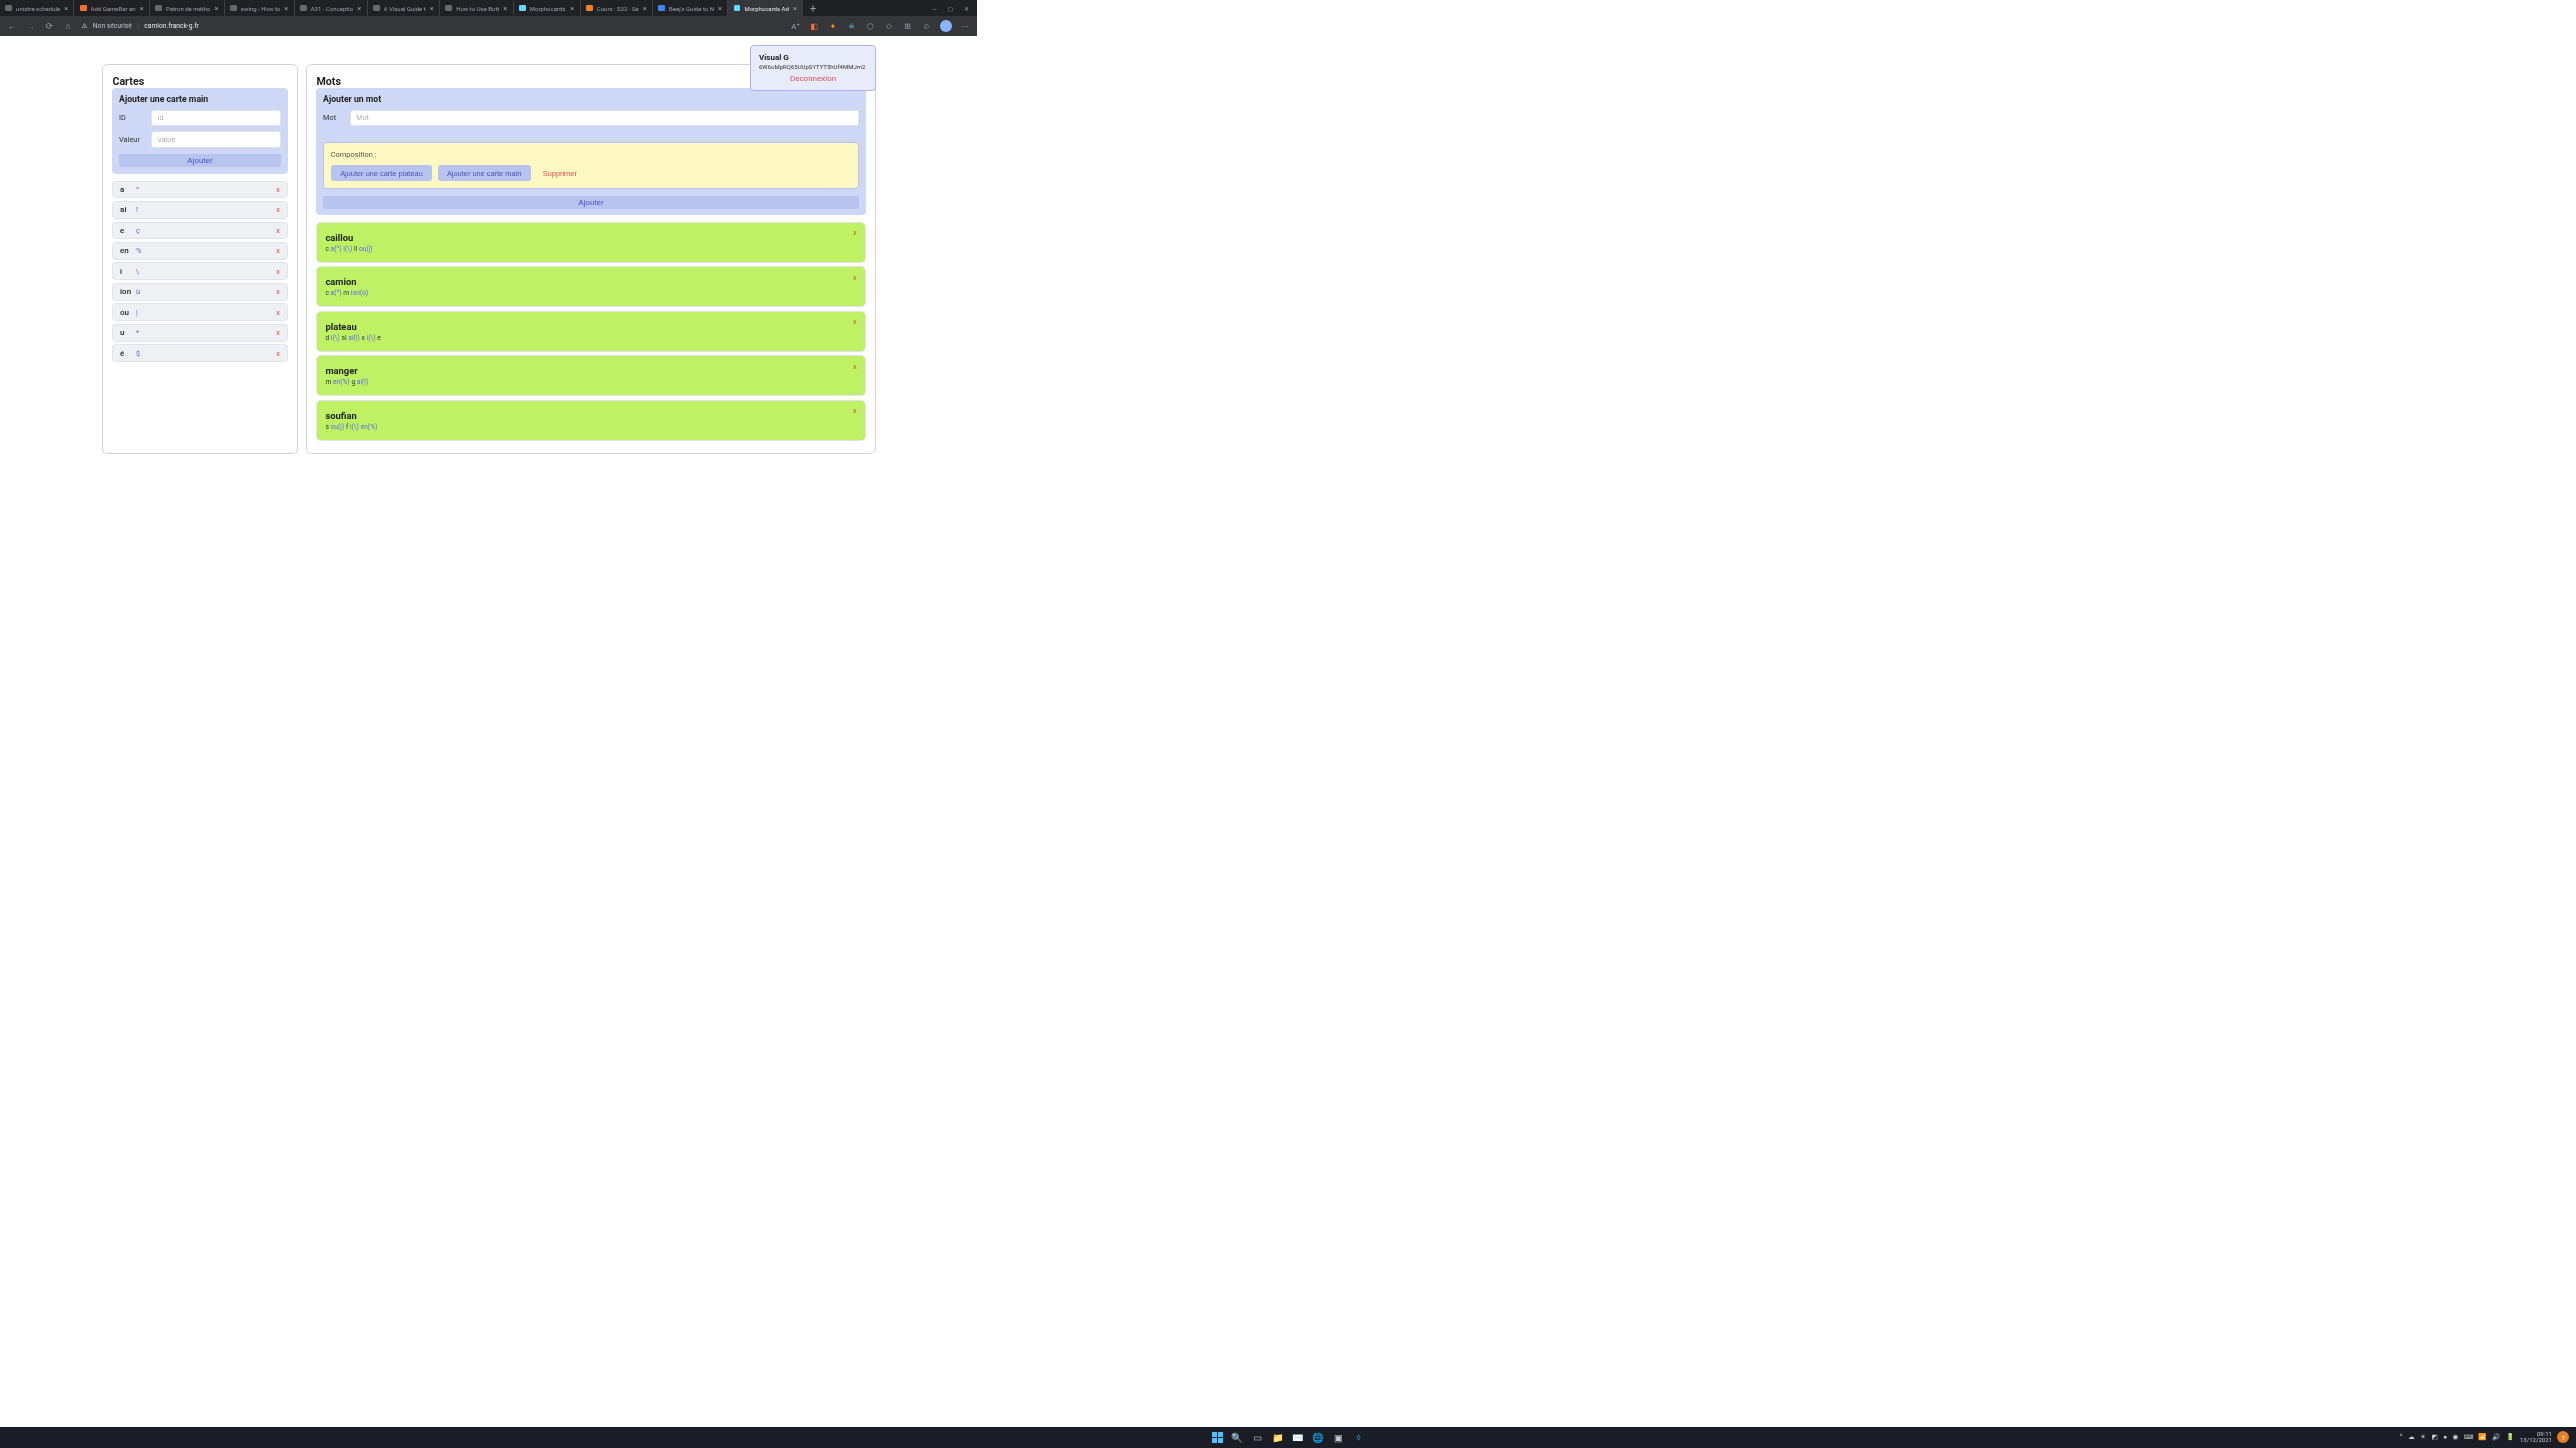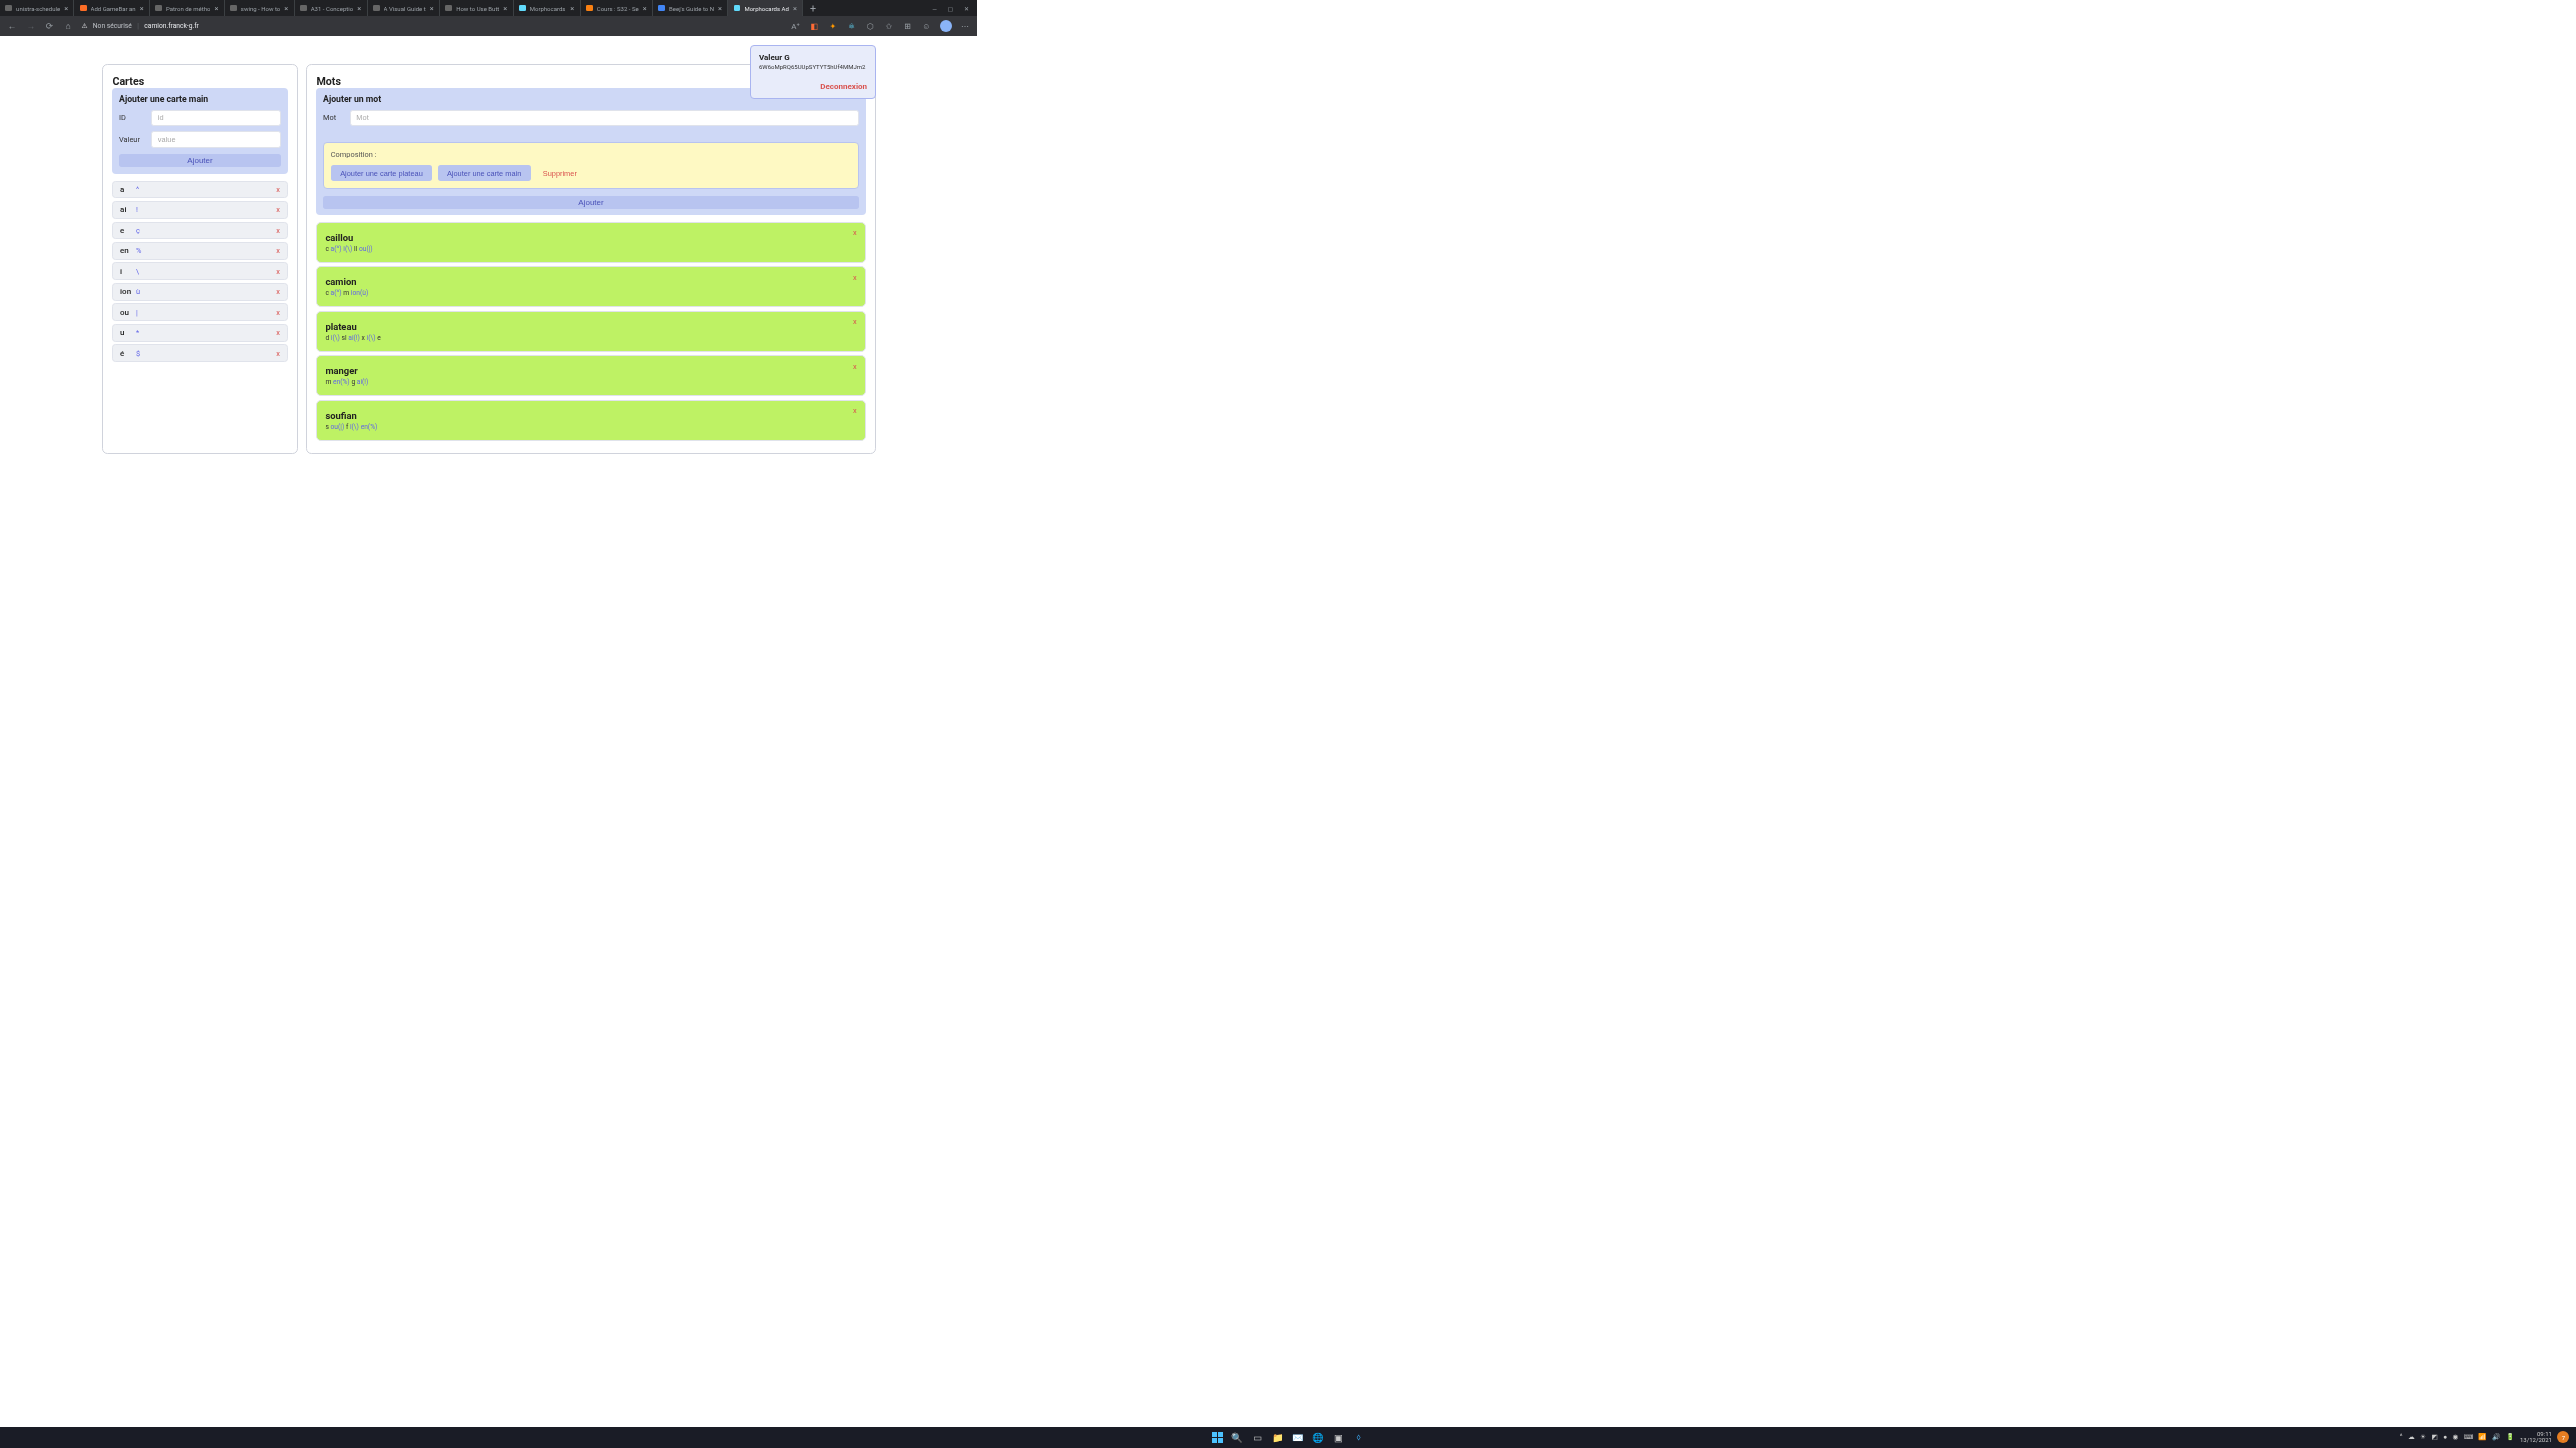--- a/index.html
+++ b/index.html
@@ -45,21 +45,21 @@
 .page-title {
   font-size: 21.5px; font-weight: 700; color: #6266e8;
 }
 .userbox {
   position: absolute; top: 9.4px; right: 101px;
   border: 0.7px solid #a9b4f0; border-radius: 4px; background: #e8ecfa;
   padding: 6.7px 8px; width: 126px;
 }
 .userbox-name { font-weight: 700; font-size: 8px; color: #222; }
 .userbox-token { font-size: 6px; color: #333; margin-top: 1.3px; }
-.userbox-logout { color: #d9534f; font-size: 8px; text-align: right; margin-top: 12px; cursor: pointer; font-weight: bold; }
+.userbox-logout { color: #d9534f; font-size: 8px; text-align: center; margin-top: 4px; cursor: pointer; }
 
 .panels { display: flex; gap: 8px; margin-top: 14.8px; }
 .panel {
   border: 0.7px solid #d0d3dc; border-radius: 5.4px; padding: 9.4px;
 }
 .panel-left { width: 196px; }
 .panel-right { flex: 1; }
 .panel-head { font-size: 10.7px; font-weight: 700; color: #222; }
 
 .formbox {
@@ -220,21 +220,21 @@
       <span class="tb-icon">☺</span>
       <span class="avatar-small"></span>
       <span class="tb-icon">⋯</span>
     </div>
   </div>
 </div>
 
 <div class="page">
 
   <div class="userbox">
-    <div class="userbox-name">Valeur G</div>
+    <div class="userbox-name">Visual G</div>
     <div class="userbox-token">6W6oMpRQ65UUpSYTYT5hUf4MMJm2</div>
     <div class="userbox-logout">Deconnexion</div>
   </div>
 
   <div class="panels">
 
     <div class="panel panel-left">
       <div class="panel-head">Cartes</div>
       <div class="formbox">
         <div class="formbox-title">Ajouter une carte main</div>

